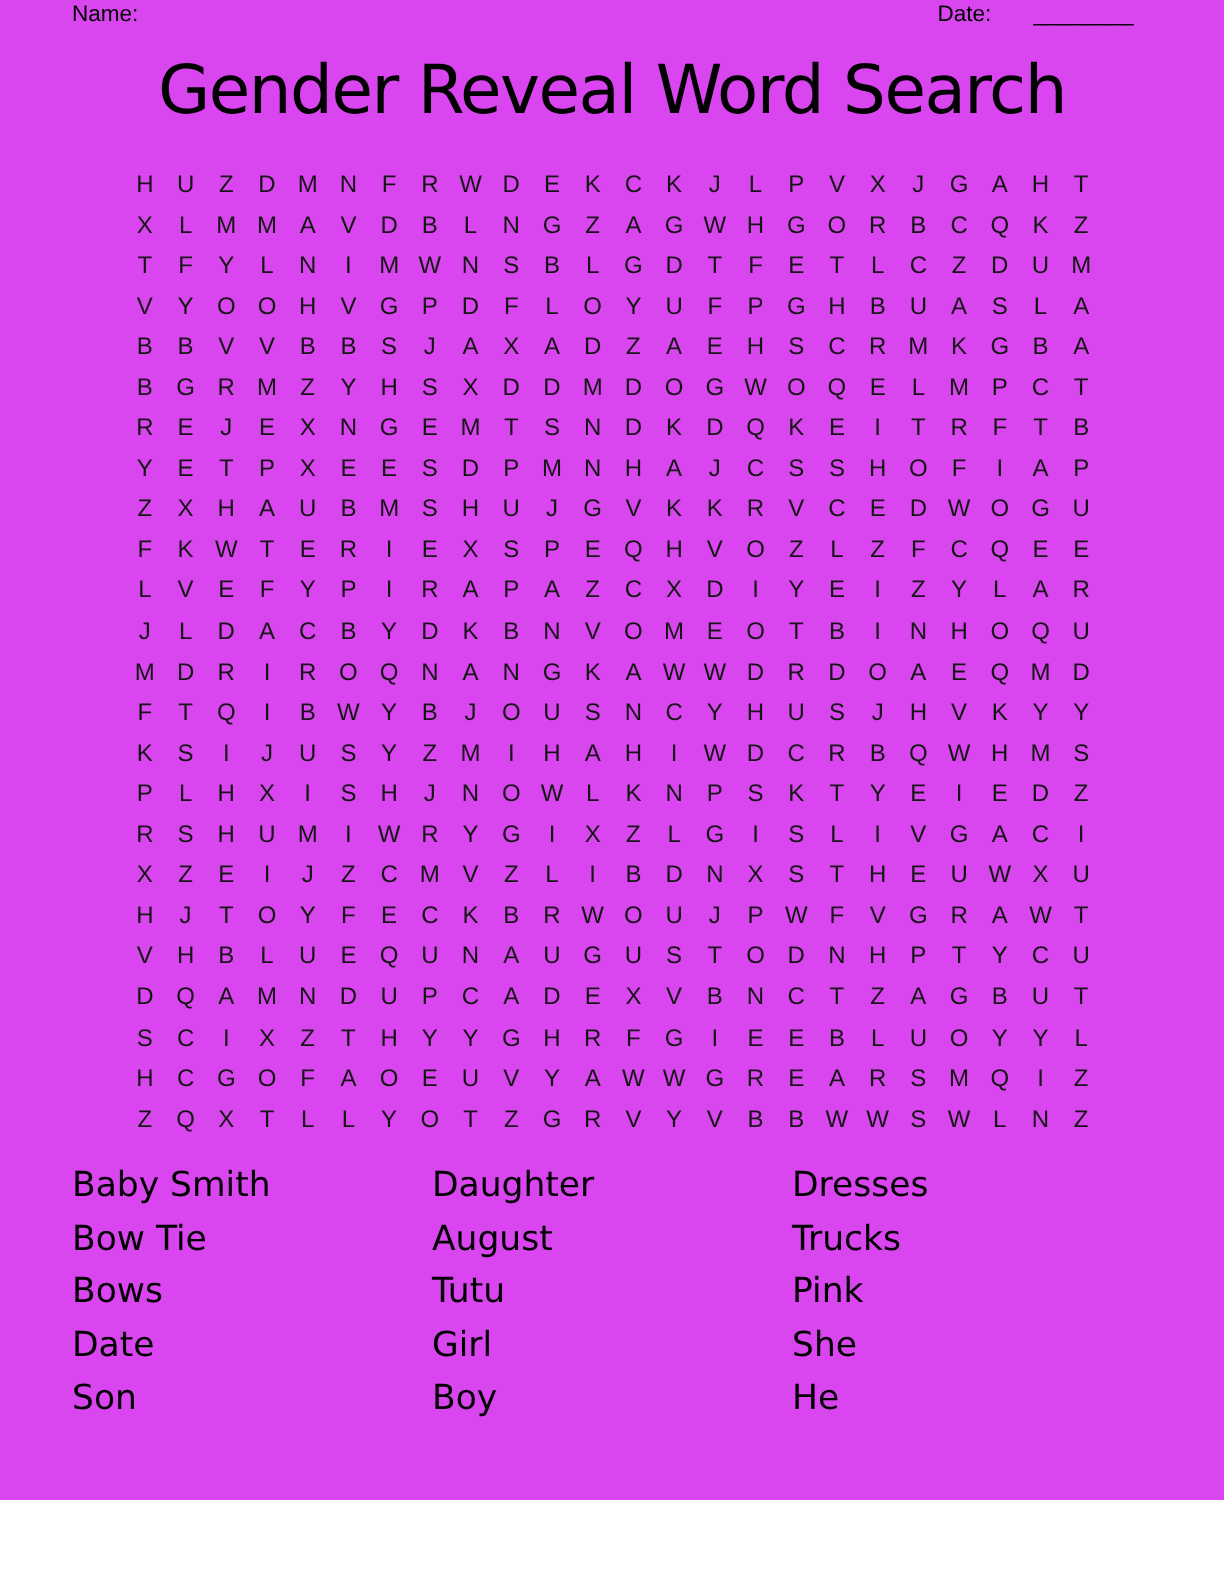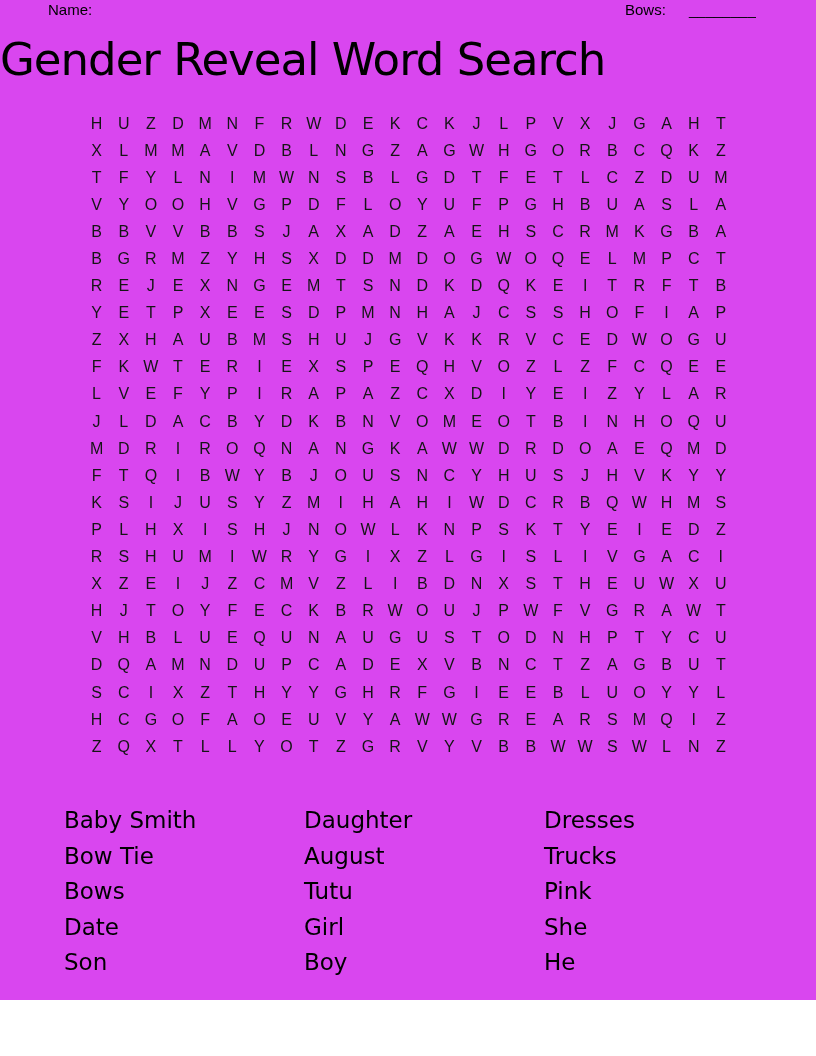--- a/index.html
+++ b/index.html
@@ -29,20 +29,21 @@
   .hdr-name-line  { left: 101px; letter-spacing: 0; }
   .hdr-date-label { left: 625px; }
   .hdr-date-line  { left: 689px; letter-spacing: 0; }
 
   
   .page-title {
     position: absolute;
     left: 0;
     right: 0;
     top: 33px;
+    text-align: center;
     font-family: "DejaVu Sans", sans-serif;
     font-size: 45px;
     font-weight: 400;
     letter-spacing: -1px;
     color: #000000;
     white-space: nowrap;
   }
 
   
   .letter-grid {
@@ -58,43 +59,42 @@
     align-items: center;
     justify-content: center;
     font-size: 16px;
     font-weight: 400;
     color: #151515;
   }
 
   
   .word-col {
     position: absolute;
-    top: 803px;
+    top: 773px;
     width: 230px;
-    margin-left: 16px;
   }
   .word-col-0 { left: 48px; }
   .word-col-1 { left: 288px; }
   .word-col-2 { left: 528px; }
   .word {
     height: 35.6px;
     line-height: 35.6px;
     font-family: "DejaVu Sans", sans-serif;
     font-size: 23px;
     color: #000000;
     white-space: nowrap;
   }
 </style>
 </head>
 <body>
 
 <div class="page">
 
   <span class="hdr hdr-name-label">Name:</span>
-  <span class="hdr hdr-date-label">Bows:</span>
+  <span class="hdr hdr-date-label">Date:</span>
   <span class="hdr hdr-date-line">________</span>
 
   <div class="page-title">Gender Reveal Word Search</div>
 
   <div class="letter-grid">
       <span class="cell">H</span>
       <span class="cell">U</span>
       <span class="cell">Z</span>
       <span class="cell">D</span>
       <span class="cell">M</span>

